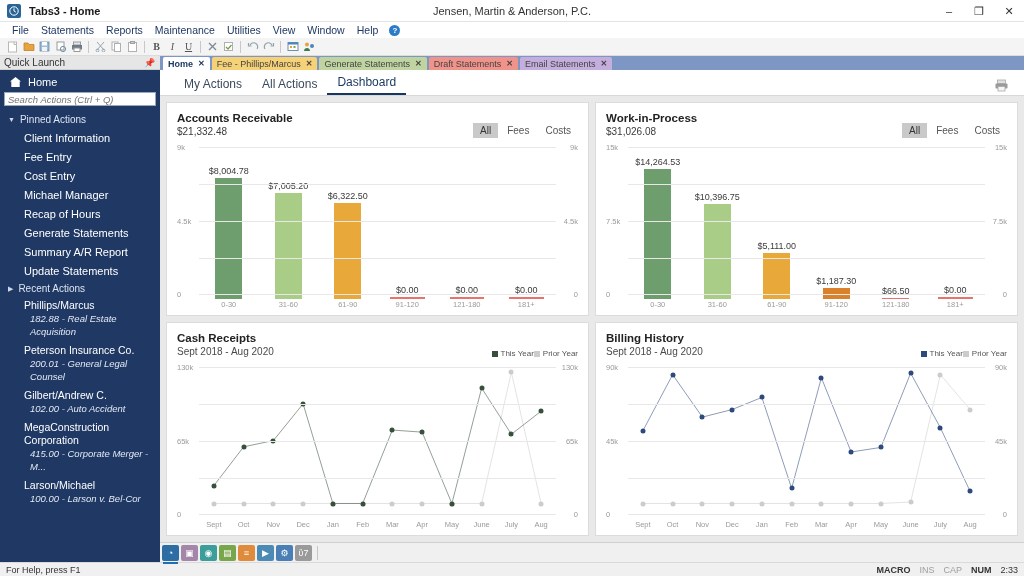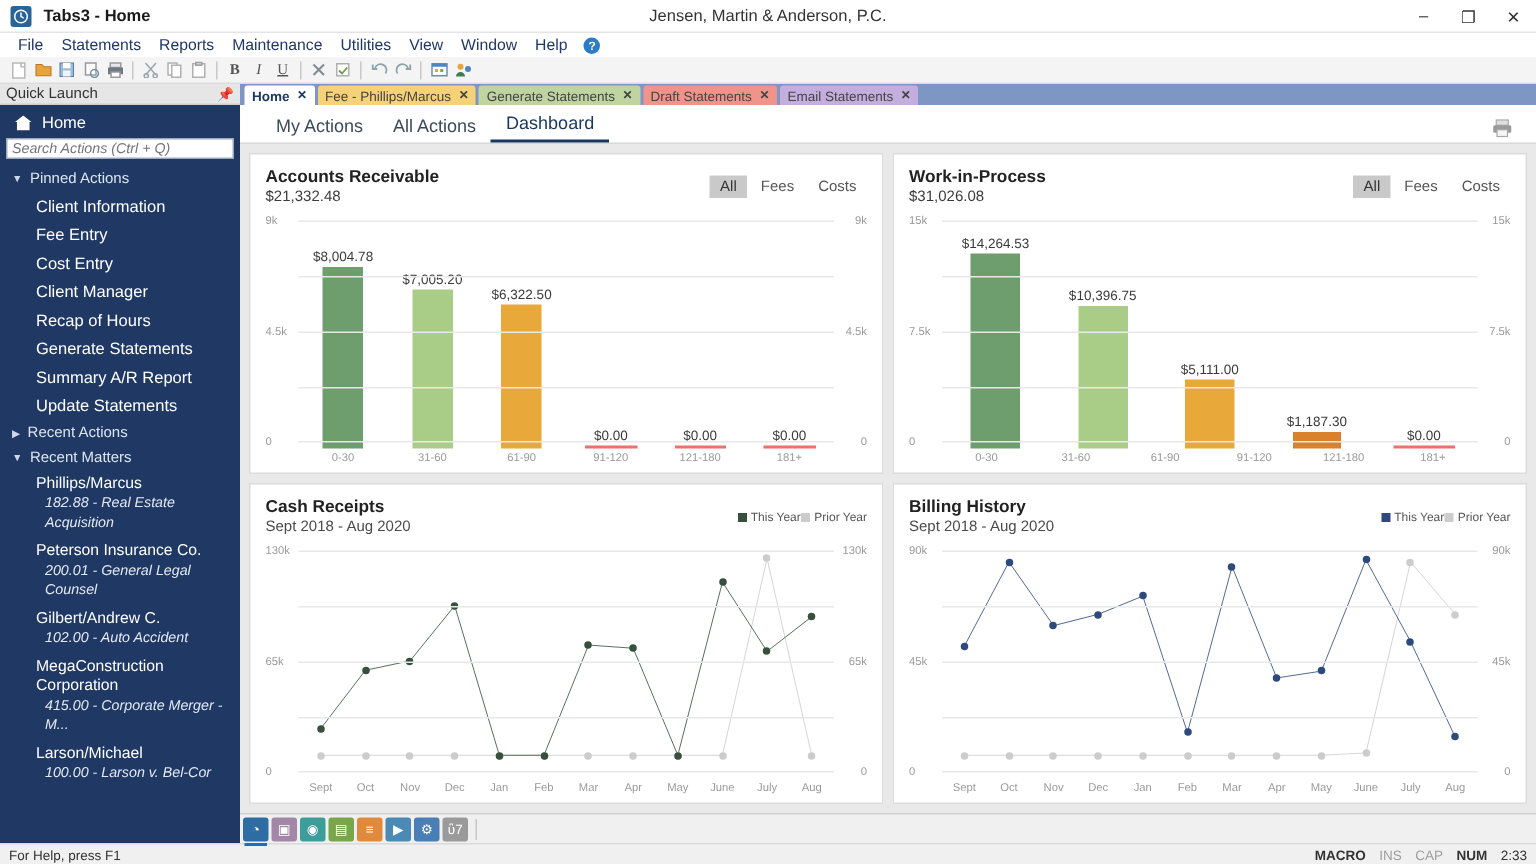--- a/index.html
+++ b/index.html
@@ -75,21 +75,21 @@
   .ptabs { height: 26px; background: #ffffff; display: flex; align-items: flex-end; padding-left: 14px; position: relative; flex: 0 0 26px;
      border-bottom: 1px solid #d8d8d8; }
   .ptab { font-size: 12px; color: #3b4a5c; padding: 0 10px 4px 10px; }
   .ptab.active { color: #17375e; border-bottom: 2px solid #17375e; font-weight: normal; }
   .print-btn { margin-left: auto; margin-right: 14px; margin-bottom: 2px; width: 18px; height: 16px;
      display: flex; align-items: center; justify-content: center; }
 
   
   .dash { flex: 1; padding: 6px; display: grid; grid-template-columns: 1fr 1fr; grid-template-rows: 1fr 1fr; gap: 6px; min-height: 0; background: #e9e9e9;}
   .card { background: #ffffff; border: 1px solid #dcdcdc; position: relative; padding: 8px 10px 4px 10px; display: flex; flex-direction: column; min-width:0; min-height:0;}
-  .card-head { display: flex; align-items: center; }
+  .card-head { display: flex; align-items: flex-end; }
   .card-title { font-size: 11.5px; font-weight: bold; color: #222; line-height: 14px; }
   .card-sub { font-size: 10px; color: #4a4a4a; line-height: 13px; }
   .card-sub.amt { color: #3b3b3b; }
   .seg { margin-left: auto; display: flex; align-items: center; gap: 2px; padding-left: 42px; }
   .seg span { font-size: 10px; color: #555; padding: 2px 7px; }
   .seg span.on { background: #c9c9c9; color: #333; }
   .legend { margin-left: auto; display: flex; align-items: center; gap: 0; font-size: 8px; color: #555; }
   .legend i { display: inline-block; width: 6px; height: 6px; margin-right: 3px; vertical-align: middle; }
 
   .plot { flex: 1; position: relative; margin-top: 6px; min-height: 0; }
@@ -280,35 +280,31 @@
           <input class="search-input" placeholder="Search Actions (Ctrl + Q)" style="">
         </div>
 
         <div class="group">
           <span class="caret">▼</span>
           <span>Pinned Actions</span>
         </div>
         <div class="action-item">Client Information</div>
         <div class="action-item">Fee Entry</div>
         <div class="action-item">Cost Entry</div>
-        <div class="action-item">Client Manager</div>
+        <div class="action-item">Michael Manager</div>
         <div class="action-item">Recap of Hours</div>
         <div class="action-item">Generate Statements</div>
         <div class="action-item">Summary A/R Report</div>
         <div class="action-item">Update Statements</div>
 
         <div class="group">
           <span class="caret">▶</span>
           <span>Recent Actions</span>
         </div>
 
-        <div class="group">
-          <span class="caret">▼</span>
-          <span>Recent Matters</span>
-        </div>
         <div class="matter">
           <div class="m-name">Phillips/Marcus</div>
           <div class="m-desc">182.88 - Real Estate Acquisition</div>
         </div>
         <div class="matter">
           <div class="m-name">Peterson Insurance Co.</div>
           <div class="m-desc">200.01 - General Legal Counsel</div>
         </div>
         <div class="matter">
           <div class="m-name">Gilbert/Andrew C.</div>
@@ -454,20 +450,24 @@
                   <div class="bval">$10,396.75</div>
                   <div class="bar" style="height: 60.9943%; background: rgb(169, 205, 134);"></div>
                 </div>
                 <div class="bcol">
                   <div class="bval">$5,111.00</div>
                   <div class="bar" style="height: 29.9845%; background: rgb(232, 168, 58);"></div>
                 </div>
                 <div class="bcol">
                   <div class="bval">$1,187.30</div>
                   <div class="bar" style="height: 6.96549%; background: rgb(217, 130, 43);"></div>
+                </div>
+                <div class="bcol">
+                  <div class="bval">$66.50</div>
+                  <div class="bar" style="height: 0.390133%; background: rgb(232, 115, 106);"></div>
                 </div>
                 <div class="bcol">
                   <div class="bval">$0.00</div>
                   <div class="bar zero"></div>
                 </div>
               </div>
             <div class="xlabels">
                 <span>0-30</span>
                 <span>31-60</span>
                 <span>61-90</span>

